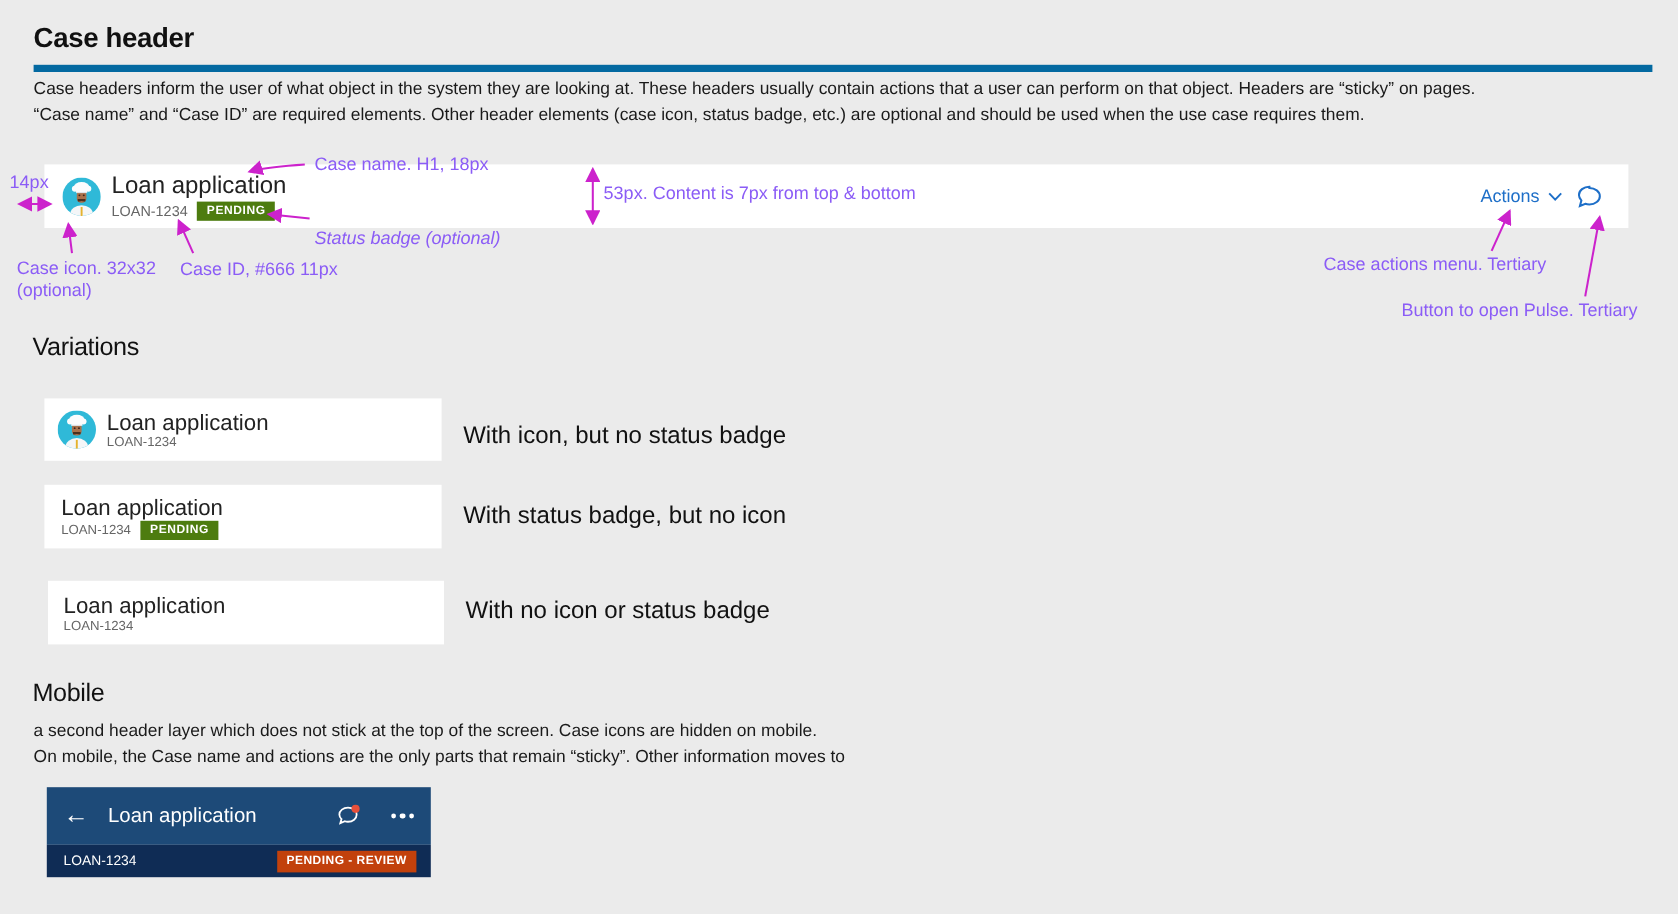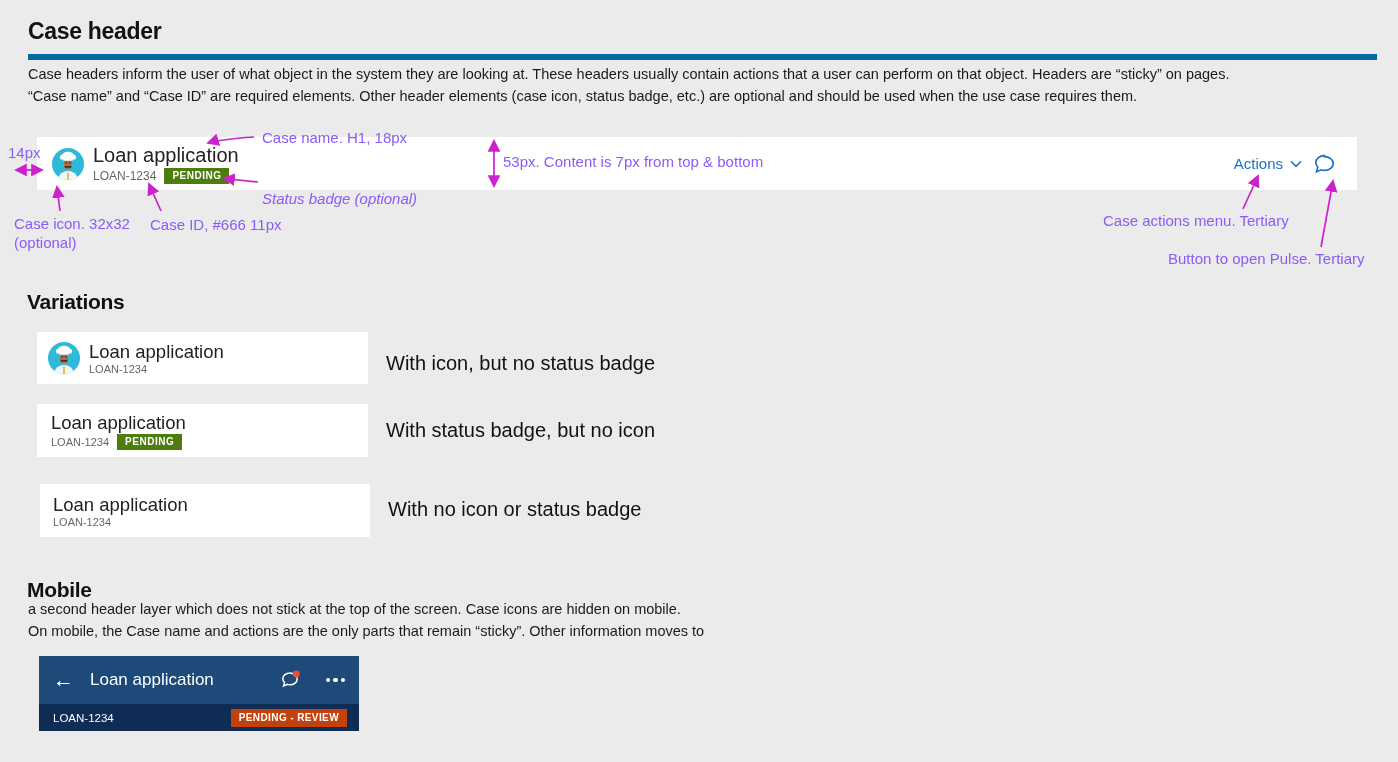--- a/index.html
+++ b/index.html
@@ -4,21 +4,21 @@
 <style>
   * { margin:0; padding:0; box-sizing:border-box; }
   html,body { width:1398px; height:762px; overflow:hidden; }
   body { font-family:"Liberation Sans", sans-serif; background:#ebebeb; color:#1a1a1a; position:relative; }
   .page { position:absolute; inset:0; width:1398px; height:762px; }
 
   
   .doc-title { position:absolute; left:28px; top:18px; width:1349px; font-size:23px; font-weight:700; color:#111;
                letter-spacing:-0.3px; padding-bottom:9px; border-bottom:6px solid #0369a1; }
   .intro { position:absolute; left:28px; top:64px; font-size:14.5px; line-height:21.5px; color:#1a1a1a; }
-  .h2 { position:absolute; font-size:21px; font-weight:700; color:#111; letter-spacing:-0.3px;margin-top:12px; }
+  .h2 { position:absolute; font-size:21px; font-weight:400; color:#111; letter-spacing:-0.3px; }
   .h2.variations { left:27px; top:278px; }
   .h2.mobile { left:27px; top:566px; }
   .mobile-desc { position:absolute; left:28px; top:599px; font-size:14.5px; line-height:21.5px; color:#1a1a1a; }
 
   
   .case-bar { position:absolute; background:#fff; display:flex; align-items:center; }
   .case-bar.main { left:37px; top:137px; width:1320px; height:53px; padding:0 22px 0 15px; }
   .avatar { width:32px; height:32px; flex:0 0 32px; }
   .titleblock { margin-left:9px; display:flex; flex-direction:column; justify-content:center; }
   .case-name { font-size:20px; line-height:23px; color:#222; font-weight:400; }

